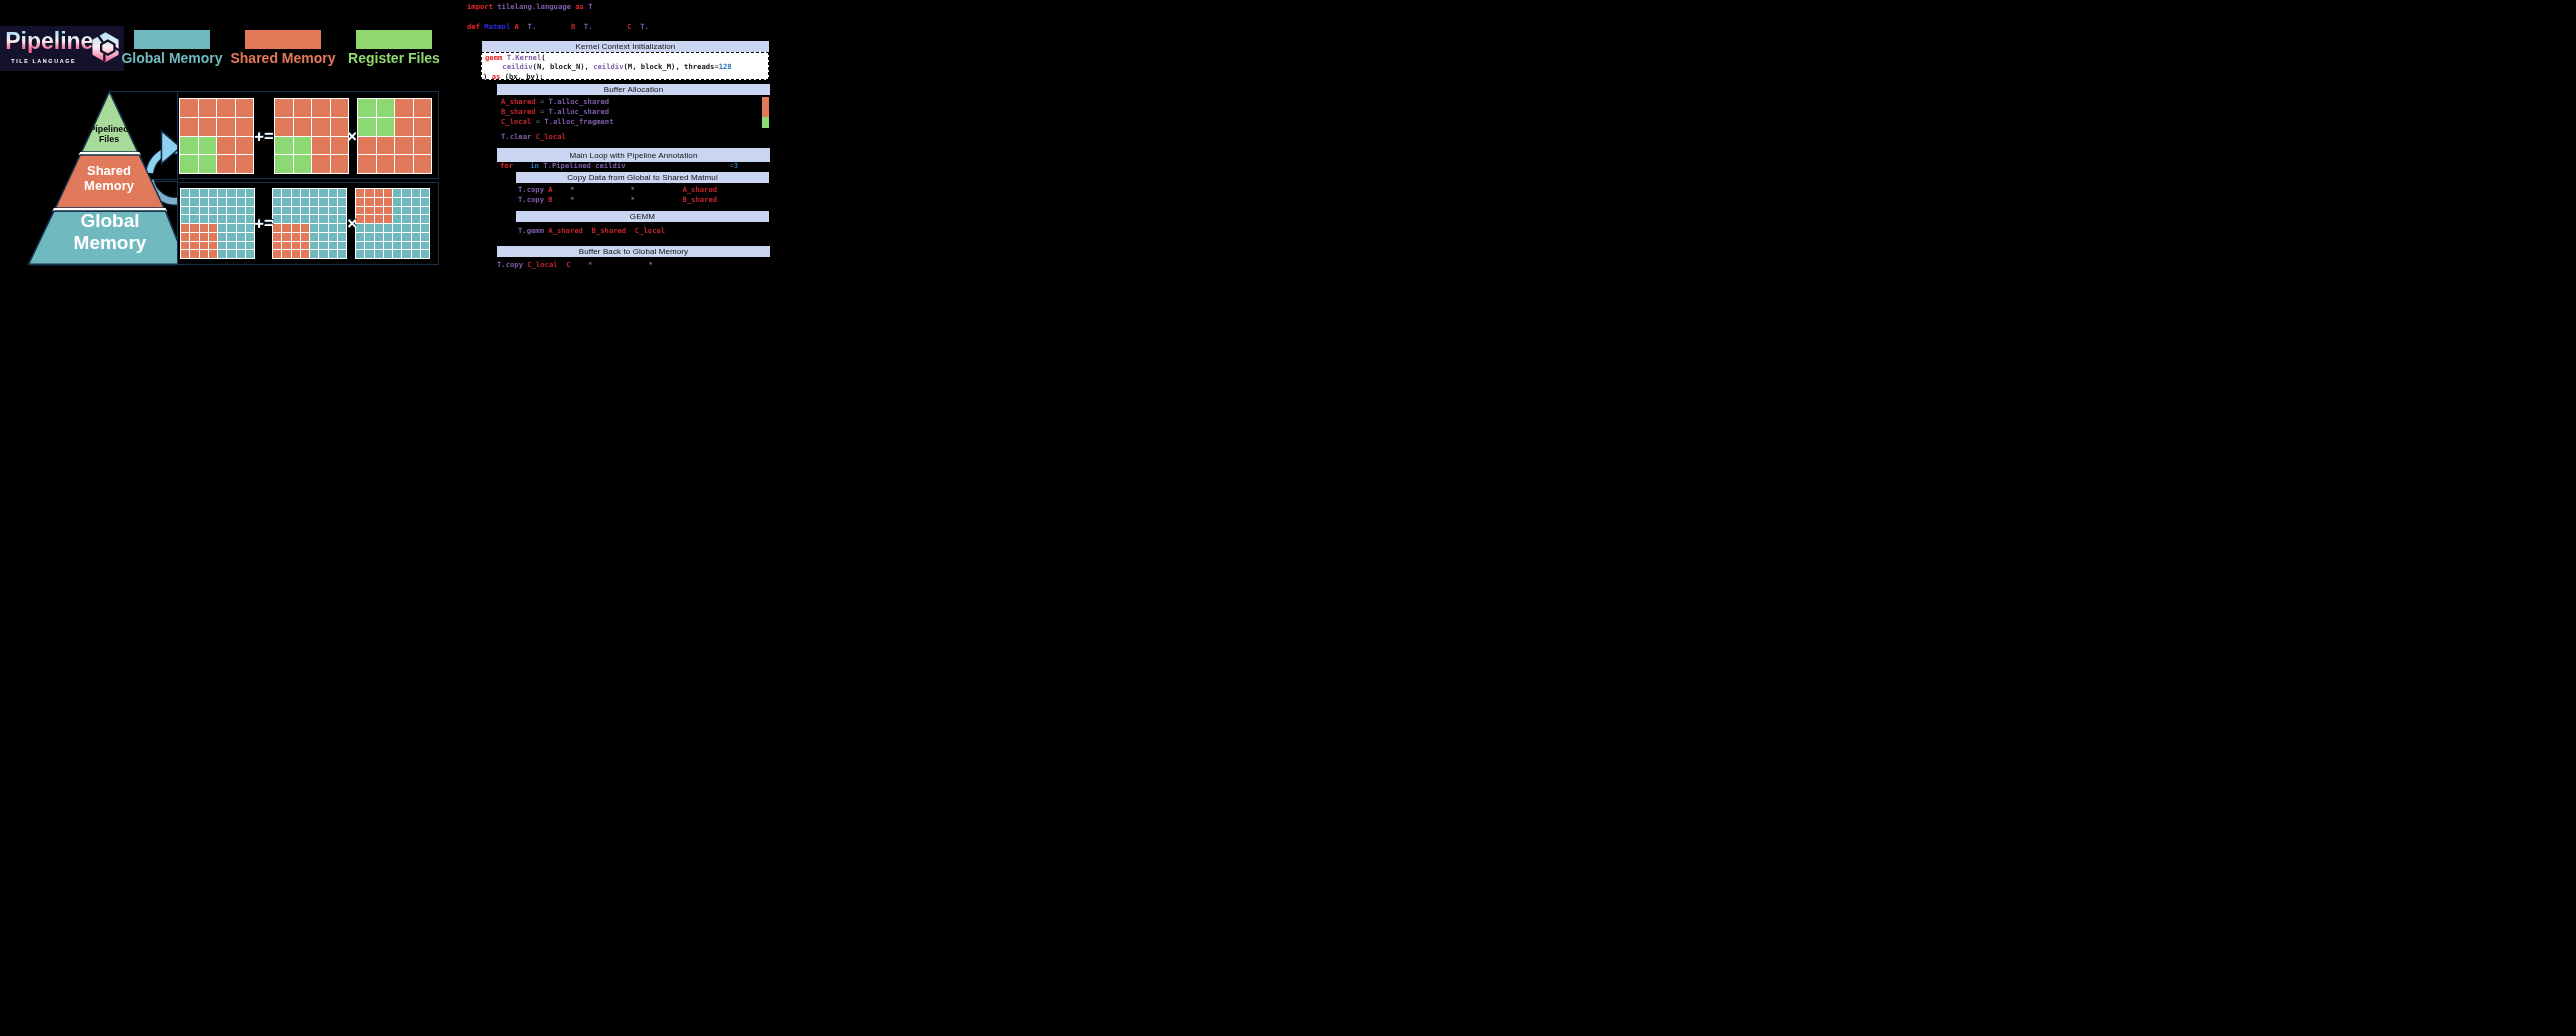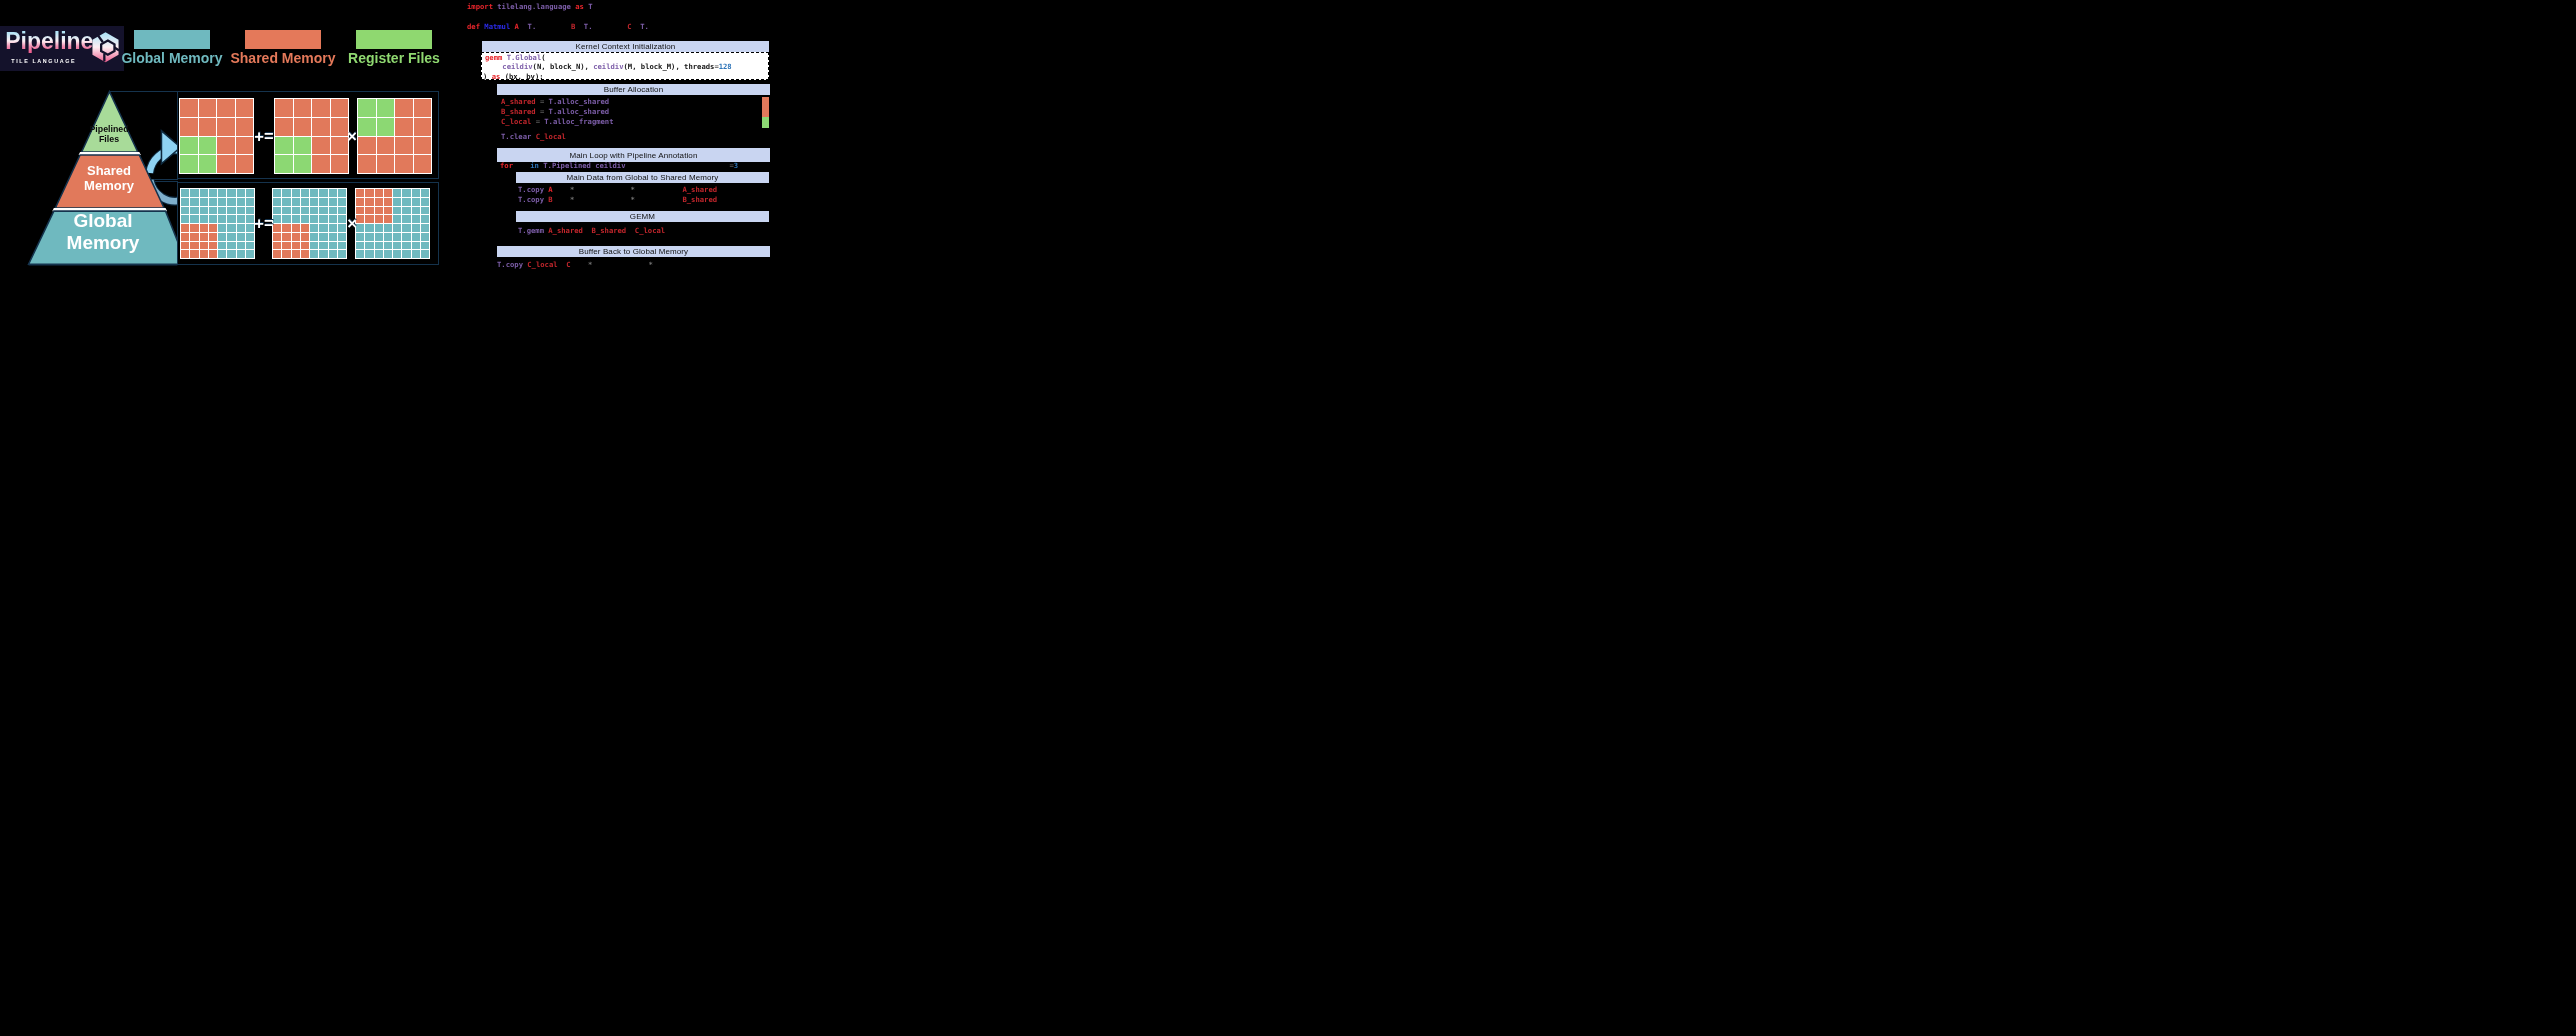--- a/index.html
+++ b/index.html
@@ -93,21 +93,21 @@
     <polygon id="pyr-band-1" points="155,301 270,301 318,404 107,404" stroke="#15334d" stroke-width="3" fill="#E1795B"></polygon>
     <polygon points="104,404 321,404 324,410 101,410" fill="#ffffff"></polygon>
     <polygon id="pyr-band-2" points="104,410 321,410 362,513 55,513" stroke="#15334d" stroke-width="3" fill="#6FB9BF"></polygon>
     <line x1="55" y1="514" x2="344" y2="514" stroke="#15334d" stroke-width="3"></line>
   </svg>
 
   <div class="pyr-label" id="pyr-label-0" style="left: 109px; top: 124px;">Pipelined
 Files</div>
   <div class="pyr-label" id="pyr-label-1" style="left: 109px; top: 163px;">Shared
 Memory</div>
-  <div class="pyr-label" id="pyr-label-2" style="left: 103px; top: 210px;">Global
+  <div class="pyr-label" id="pyr-label-2" style="left: 110px; top: 210px;">Global
 Memory</div>
 
   <div id="built">
       <div class="mem-box" style="left: 177px; top: 91px; width: 262px; height: 88px;"></div>
       <div class="mem-box" style="left: 177px; top: 182px; width: 262px; height: 83px;"></div>
       <div class="tile-grid" style="left: 179px; top: 98px; width: 75px; height: 76px; grid-template-columns: repeat(4, 1fr); grid-template-rows: repeat(4, 1fr);">
         <div class="tile-cell" style="background: rgb(225, 121, 91);"></div>
         <div class="tile-cell" style="background: rgb(225, 121, 91);"></div>
         <div class="tile-cell" style="background: rgb(225, 121, 91);"></div>
         <div class="tile-cell" style="background: rgb(225, 121, 91);"></div>
@@ -363,28 +363,28 @@
       <div class="op" style="left: 264px; top: 223px;">+=</div>
       <div class="op" style="left: 352px; top: 223px;">×</div>
     </div>
 
   <div id="kernel-box"></div>
 
   <div id="codelayer">
       <div class="code-bar" style="left: 482px; top: 41px; width: 287px; height: 11.3px;">Kernel Context Initialization</div>
       <div class="code-bar" style="left: 497px; top: 84px; width: 273px; height: 10.8px;">Buffer Allocation</div>
       <div class="code-bar" style="left: 497px; top: 148px; width: 273px; height: 14px;">Main Loop with Pipeline Annotation</div>
-      <div class="code-bar" style="left: 516px; top: 172px; width: 253px; height: 10.8px;">Main Data from Global to Shared Memory</div>
+      <div class="code-bar" style="left: 516px; top: 172px; width: 253px; height: 10.8px;">Copy Data from Global to Shared Matmul</div>
       <div class="code-bar" style="left: 516px; top: 211px; width: 253px; height: 10.8px;">GEMM</div>
       <div class="code-bar" style="left: 497px; top: 246px; width: 273px; height: 10.8px;">Buffer Back to Global Memory</div>
       <div class="side-bar" style="left: 762px; top: 97px; height: 20.6px; background: rgb(225, 121, 91);"></div>
       <div class="side-bar" style="left: 762px; top: 117px; height: 11.3px; background: rgb(140, 216, 115);"></div>
       <div class="codeline" style="left: 467px; top: 3.1px;"><span style="color: rgb(232, 37, 43);">import</span><span style="color: rgb(0, 0, 0);"> </span><span style="color: rgb(125, 94, 169);">tilelang.language</span><span style="color: rgb(0, 0, 0);"> </span><span style="color: rgb(232, 37, 43);">as</span><span style="color: rgb(0, 0, 0);"> </span><span style="color: rgb(125, 94, 169);">T</span></div>
       <div class="codeline" style="left: 467px; top: 23px;"><span style="color: rgb(232, 37, 43);">def</span><span style="color: rgb(0, 0, 0);"> </span><span style="color: rgb(43, 43, 232);">Matmul</span><span style="color: rgb(0, 0, 0);">(</span><span style="color: rgb(232, 37, 43);">A</span><span style="color: rgb(0, 0, 0);">: </span><span style="color: rgb(125, 94, 169);">T.</span><span style="color: rgb(0, 0, 0);">Tensor, </span><span style="color: rgb(194, 38, 44);">B</span><span style="color: rgb(0, 0, 0);">: </span><span style="color: rgb(125, 94, 169);">T.</span><span style="color: rgb(0, 0, 0);">Tensor, </span><span style="color: rgb(194, 38, 44);">C</span><span style="color: rgb(0, 0, 0);">: </span><span style="color: rgb(125, 94, 169);">T.</span><span style="color: rgb(0, 0, 0);">Tensor):</span></div>
-      <div class="codeline" style="left: 485px; top: 54px;"><span style="color: rgb(232, 37, 43);">gemm</span><span style="color: rgb(22, 22, 22);"> </span><span style="color: rgb(125, 94, 169);">T.Global</span><span style="color: rgb(22, 22, 22);">(</span></div>
+      <div class="codeline" style="left: 485px; top: 54px;"><span style="color: rgb(232, 37, 43);">gemm</span><span style="color: rgb(22, 22, 22);"> </span><span style="color: rgb(125, 94, 169);">T.Kernel</span><span style="color: rgb(22, 22, 22);">(</span></div>
       <div class="codeline" style="left: 485px; top: 63px;"><span style="color: rgb(22, 22, 22);">    </span><span style="color: rgb(125, 94, 169);">ceildiv</span><span style="color: rgb(22, 22, 22);">(N, block_N), </span><span style="color: rgb(125, 94, 169);">ceildiv</span><span style="color: rgb(22, 22, 22);">(M, block_M), threads</span><span style="color: rgb(89, 89, 89);">=</span><span style="color: rgb(45, 116, 184);">128</span></div>
       <div class="codeline" style="left: 483px; top: 73px;"><span style="color: rgb(22, 22, 22);">) </span><span style="color: rgb(232, 37, 43);">as</span><span style="color: rgb(22, 22, 22);"> (bx, by):</span></div>
       <div class="codeline" style="left: 501px; top: 98px;"><span style="color: rgb(194, 38, 44);">A_shared</span><span style="color: rgb(0, 0, 0);"> </span><span style="color: rgb(89, 89, 89);">=</span><span style="color: rgb(0, 0, 0);"> </span><span style="color: rgb(125, 94, 169);">T.alloc_shared</span><span style="color: rgb(0, 0, 0);">((block_M, block_K), dtype)</span></div>
       <div class="codeline" style="left: 501px; top: 108px;"><span style="color: rgb(194, 38, 44);">B_shared</span><span style="color: rgb(0, 0, 0);"> </span><span style="color: rgb(89, 89, 89);">=</span><span style="color: rgb(0, 0, 0);"> </span><span style="color: rgb(125, 94, 169);">T.alloc_shared</span><span style="color: rgb(0, 0, 0);">((block_K, block_N), dtype)</span></div>
       <div class="codeline" style="left: 501px; top: 118px;"><span style="color: rgb(194, 38, 44);">C_local</span><span style="color: rgb(0, 0, 0);"> </span><span style="color: rgb(89, 89, 89);">=</span><span style="color: rgb(0, 0, 0);"> </span><span style="color: rgb(125, 94, 169);">T.alloc_fragment</span><span style="color: rgb(0, 0, 0);">((block_M, block_N), accum_dtype)</span></div>
       <div class="codeline" style="left: 501px; top: 133px;"><span style="color: rgb(125, 94, 169);">T.clear</span><span style="color: rgb(0, 0, 0);">(</span><span style="color: rgb(194, 38, 44);">C_local</span><span style="color: rgb(0, 0, 0);">)</span></div>
       <div class="codeline" style="left: 500px; top: 162px;"><span style="color: rgb(232, 37, 43);">for</span><span style="color: rgb(0, 0, 0);"> ko </span><span style="color: rgb(45, 116, 184);">in</span><span style="color: rgb(0, 0, 0);"> </span><span style="color: rgb(125, 94, 169);">T.Pipelined</span><span style="color: rgb(0, 0, 0);">(</span><span style="color: rgb(125, 94, 169);">ceildiv</span><span style="color: rgb(0, 0, 0);">(K, block_K), num_stages</span><span style="color: rgb(89, 89, 89);">=</span><span style="color: rgb(45, 116, 184);">3</span><span style="color: rgb(0, 0, 0);">):</span></div>
       <div class="codeline" style="left: 518px; top: 186px;"><span style="color: rgb(125, 94, 169);">T.copy</span><span style="color: rgb(0, 0, 0);">(</span><span style="color: rgb(232, 37, 43);">A</span><span style="color: rgb(0, 0, 0);">[by </span><span style="color: rgb(117, 117, 117);">*</span><span style="color: rgb(0, 0, 0);"> block_M, ko </span><span style="color: rgb(117, 117, 117);">*</span><span style="color: rgb(0, 0, 0);"> block_K], </span><span style="color: rgb(194, 38, 44);">A_shared</span><span style="color: rgb(0, 0, 0);">)</span></div>
       <div class="codeline" style="left: 518px; top: 196px;"><span style="color: rgb(125, 94, 169);">T.copy</span><span style="color: rgb(0, 0, 0);">(</span><span style="color: rgb(194, 38, 44);">B</span><span style="color: rgb(0, 0, 0);">[ko </span><span style="color: rgb(117, 117, 117);">*</span><span style="color: rgb(0, 0, 0);"> block_K, bx </span><span style="color: rgb(117, 117, 117);">*</span><span style="color: rgb(0, 0, 0);"> block_N], </span><span style="color: rgb(194, 38, 44);">B_shared</span><span style="color: rgb(0, 0, 0);">)</span></div>
       <div class="codeline" style="left: 518px; top: 227px;"><span style="color: rgb(125, 94, 169);">T.gemm</span><span style="color: rgb(0, 0, 0);">(</span><span style="color: rgb(194, 38, 44);">A_shared</span><span style="color: rgb(0, 0, 0);">, </span><span style="color: rgb(194, 38, 44);">B_shared</span><span style="color: rgb(0, 0, 0);">, </span><span style="color: rgb(194, 38, 44);">C_local</span><span style="color: rgb(0, 0, 0);">)</span></div>

